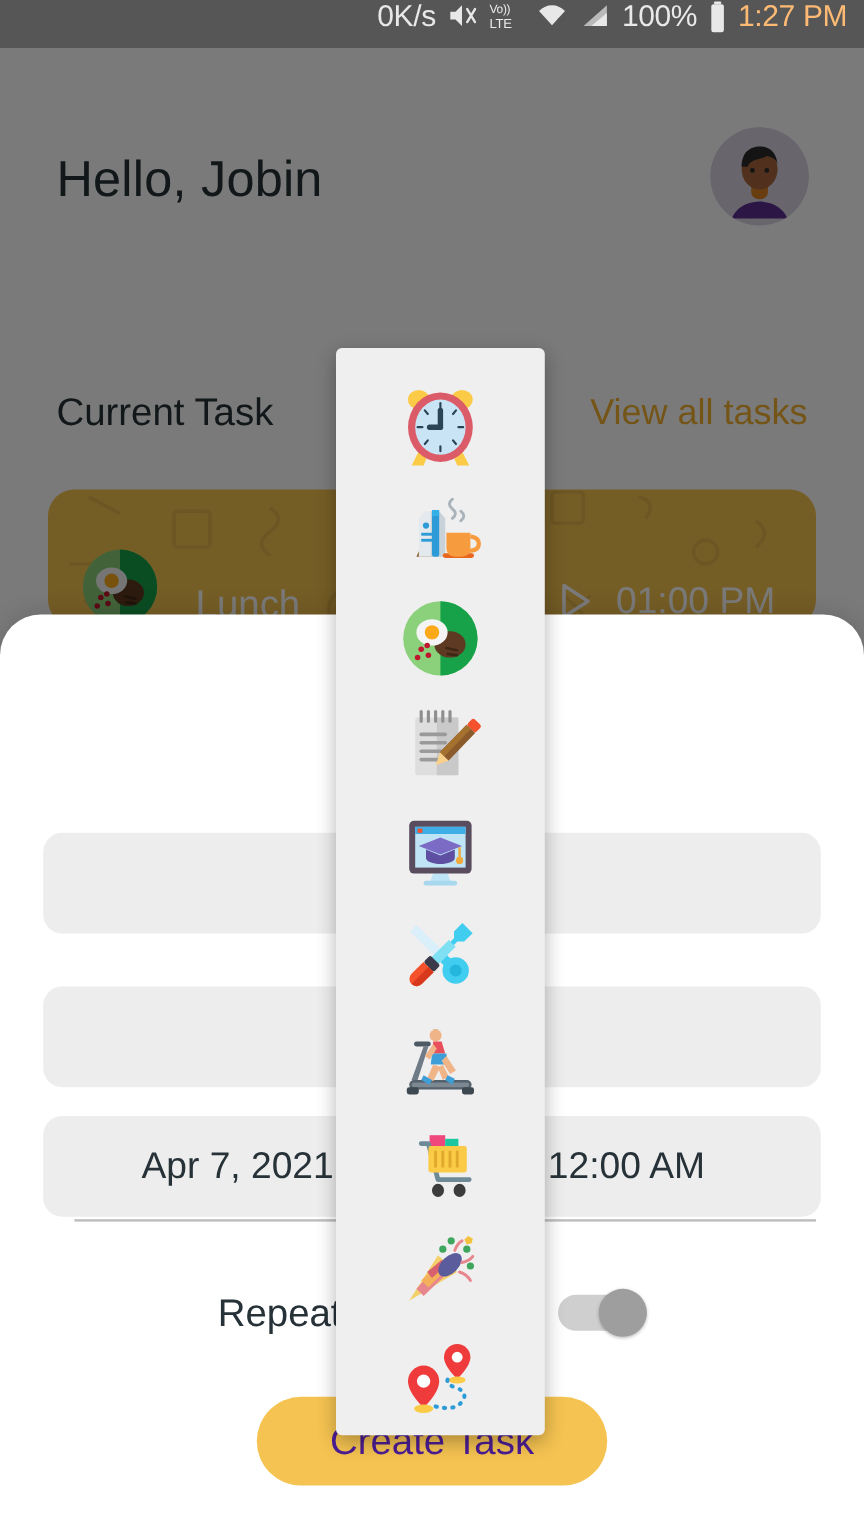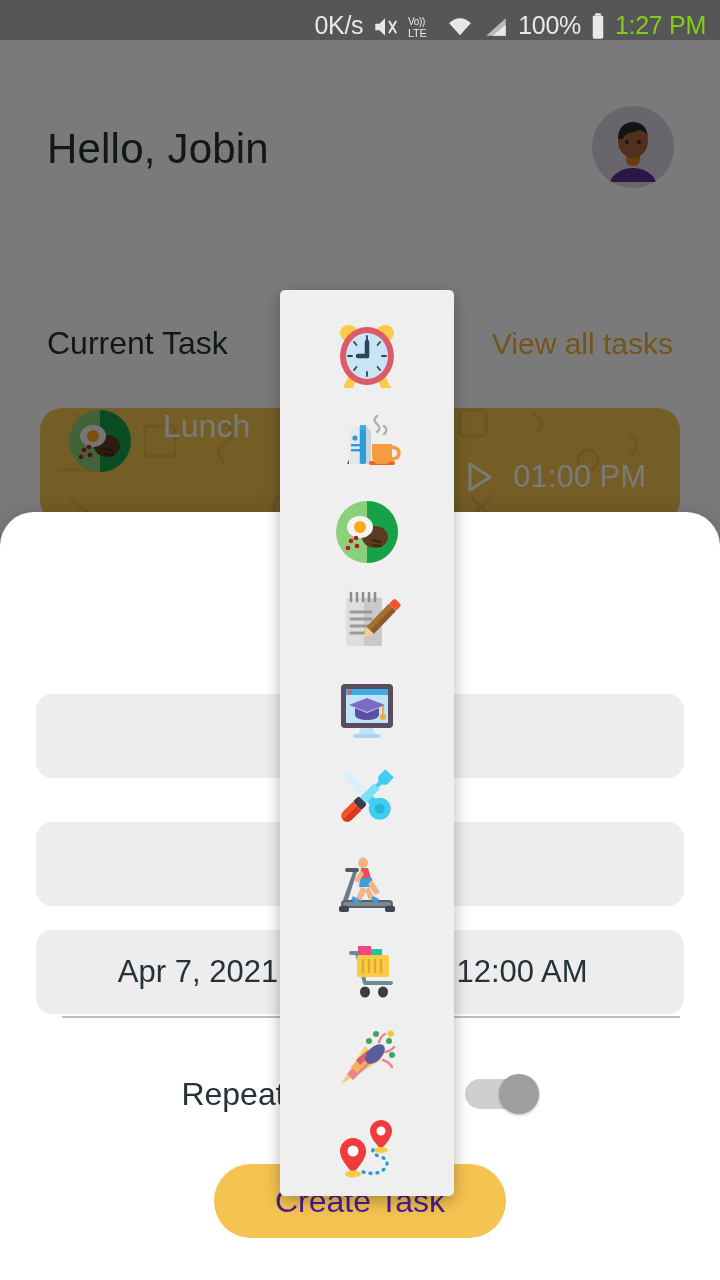--- a/index.html
+++ b/index.html
@@ -21,30 +21,30 @@
   }
 
   
   #status-bar {
     position: absolute;
     top: 0; left: 0;
     width: 720px;
     height: 40px;
     background: #565656;
     display: flex;
-    align-items: flex-end;
+    align-items: flex-start;
     justify-content: flex-end;
     padding-right: 14px;
     gap: 9px;
     color: #e8e8e8;
     font-size: 25px;
     letter-spacing: -0.3px;
   }
   #status-bar .sb-text { font-size: 25px; color: #e9e9e9; }
-  #status-bar .sb-time { font-size: 25px; color: #84cc16; }
+  #status-bar .sb-time { font-size: 25px; color: #fdba74; }
   .sb-icon { display: inline-flex; align-items: center; }
 
   
   #home-layer {
     position: absolute;
     top: 40px; left: 0;
     width: 720px;
     height: 1240px;
     background: #ffffff;
   }
@@ -98,21 +98,21 @@
   #task-card {
     position: absolute;
     left: 40px;
     top: 368px;
     width: 640px;
     height: 114px;
     border-radius: 22px;
     background: #F5C351;
     overflow: hidden;
     display: flex;
-    align-items: flex-start;
+    align-items: flex-end;
   }
   #task-card .pattern {
     position: absolute;
     inset: 0;
     opacity: 0.14;
   }
   #task-card .task-emoji {
     position: relative;
     margin-left: 27px;
     width: 66px; height: 66px;

